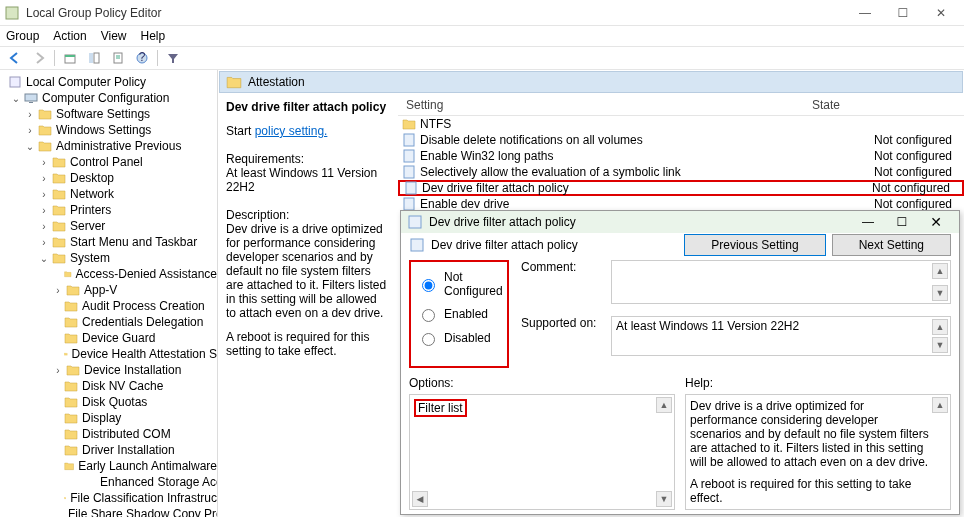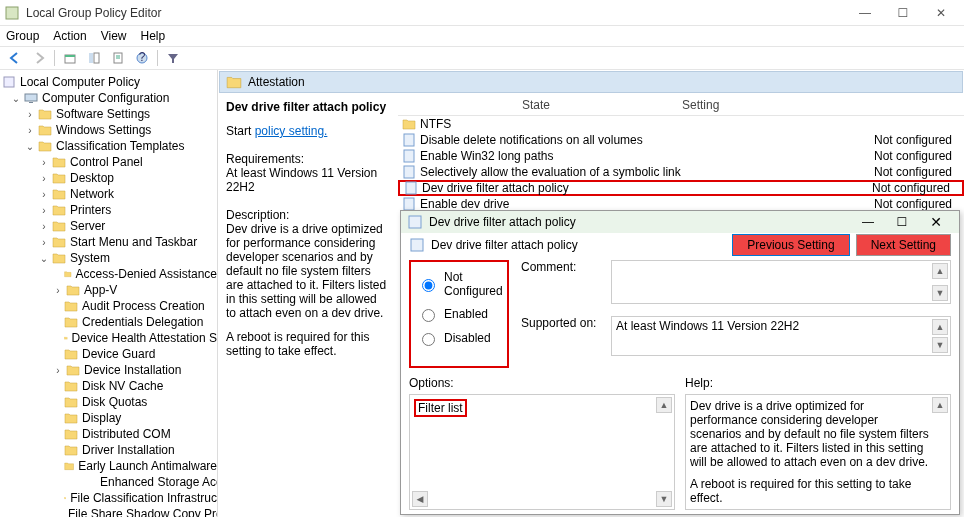--- a/index.html
+++ b/index.html
@@ -41,21 +41,21 @@
 
 .dialog { position: absolute; left: 400px; top: 210px; width: 560px; height: 305px; background: #fff; border: 1px solid #999; box-shadow: 2px 2px 6px rgba(0,0,0,.2); display: flex; flex-direction: column; }
 .dlg-title { height: 26px; background: #EAF4EA; display: flex; align-items: center; padding: 0 6px; }
 .dlg-title .icon { width: 16px; height: 16px; margin-right: 6px; }
 .dlg-title .t { flex: 1; }
 .dlg-title .btn { width: 34px; height: 22px; display: flex; align-items: center; justify-content: center; }
 .dlg-title .close { font-size: 14px; }
 .dlg-sub { height: 28px; display: flex; align-items: center; padding: 0 8px; }
 .dlg-sub .icon { width: 16px; height: 16px; margin-right: 6px; }
 .dlg-sub .t { flex: 1; }
-.dlg-sub button { height: 22px; padding: 0 14px; margin-left: 6px; border: 1px solid #999; background: #ef4444; }
+.dlg-sub button { height: 22px; padding: 0 26px; margin-left: 6px; border: 1px solid #999; background: #e5e5e5; }
 .dlg-sub button.primary { border: 1px solid #0078d4; }
 .dlg-config { display: flex; padding: 4px 8px; }
 .radio-group { width: 100px; border: 2px solid #d00; padding: 8px 6px; }
 .radio-group label { display: flex; align-items: center; gap: 6px; margin-bottom: 8px; }
 .dlg-right { flex: 1; padding-left: 12px; display: flex; flex-direction: column; }
 .dlg-right .row { display: flex; align-items: flex-start; margin-bottom: 12px; }
 .dlg-right .row .lbl { width: 90px; }
 .dlg-right .row .val { flex: 1; background: #fff; border: 1px solid #ccc; padding: 2px 4px; min-height: 40px; font-size: 12px; }
 .dlg-bottom { display: flex; flex: 1; padding: 4px 8px; gap: 10px; }
 .dlg-bottom .col { flex: 1; display: flex; flex-direction: column; }
@@ -128,21 +128,21 @@
   <div class="tbtn">
       <svg width="14" height="14" viewBox="0 0 14 14">
         <path d="M2 3 h10 l-4 5 v4 h-2 v-4 z" fill="#668"></path>
       </svg>
     </div>
 </div>
 
 <div class="body">
 
   <div class="tree">
-    <div class="tree-row" style="padding-left:2px">
+    <div class="tree-row" style="padding-left:8px">
       <svg class="ficon" viewBox="0 0 14 14">
           <rect x="2" y="2" width="10" height="10" fill="#eef" stroke="#99b"></rect>
         </svg>
       <span class="lbl">Local Computer Policy</span>
     </div>
     <div class="tree-row" style="padding-left:10px">
       <span class="exp">⌄</span>
       <svg class="ficon" viewBox="0 0 14 14">
           <rect x="1" y="3" width="12" height="7" fill="#cde" stroke="#789"></rect>
           <rect x="5" y="11" width="4" height="1" fill="#789"></rect>
@@ -161,21 +161,21 @@
         <svg class="ficon folder" viewBox="0 0 14 14">
           <path d="M1 3h4l1 1h7v8H1z"></path>
         </svg>
         <span class="lbl">Windows Settings</span>
       </div>
     <div class="tree-row" style="padding-left:24px">
         <span class="exp">⌄</span>
         <svg class="ficon folder" viewBox="0 0 14 14">
           <path d="M1 3h4l1 1h7v8H1z"></path>
         </svg>
-        <span class="lbl">Classification Templates</span>
+        <span class="lbl">Administrative Previous</span>
       </div>
 
     <div id="admin-kids">
         <div class="tree-row" style="padding-left: 38px;">
           <span class="exp">›</span>
           <svg class="ficon folder" viewBox="0 0 14 14">
             <path d="M1 3h4l1 1h7v8H1z"></path>
           </svg>
           <span class="lbl">Control Panel</span>
         </div>
@@ -246,27 +246,27 @@
         <div class="tree-row" style="padding-left: 64px;">
           <svg class="ficon folder" viewBox="0 0 14 14">
             <path d="M1 3h4l1 1h7v8H1z"></path>
           </svg>
           <span class="lbl">Credentials Delegation</span>
         </div>
         <div class="tree-row" style="padding-left: 64px;">
           <svg class="ficon folder" viewBox="0 0 14 14">
             <path d="M1 3h4l1 1h7v8H1z"></path>
           </svg>
+          <span class="lbl">Device Guard</span>
+        </div>
+        <div class="tree-row" style="padding-left: 64px;">
+          <svg class="ficon folder" viewBox="0 0 14 14">
+            <path d="M1 3h4l1 1h7v8H1z"></path>
+          </svg>
           <span class="lbl">Device Health Attestation S</span>
-        </div>
-        <div class="tree-row" style="padding-left: 64px;">
-          <svg class="ficon folder" viewBox="0 0 14 14">
-            <path d="M1 3h4l1 1h7v8H1z"></path>
-          </svg>
-          <span class="lbl">Device Guard</span>
         </div>
         <div class="tree-row" style="padding-left: 52px;">
           <span class="exp">›</span>
           <svg class="ficon folder" viewBox="0 0 14 14">
             <path d="M1 3h4l1 1h7v8H1z"></path>
           </svg>
           <span class="lbl">Device Installation</span>
         </div>
         <div class="tree-row" style="padding-left: 64px;">
           <svg class="ficon folder" viewBox="0 0 14 14">
@@ -342,22 +342,22 @@
         <div>Requirements:</div>
         <div>At least Windows 11 Version 22H2</div>
         <div style="height:14px"></div>
         <div>Description:</div>
         <div>Dev drive is a drive optimized for performance considering developer scenarios and by default no file system filters are attached to it. Filters listed in this setting will be allowed to attach even on a dev drive.</div>
         <div style="height:10px"></div>
         <div>A reboot is required for this setting to take effect.</div>
       </div>
       <div class="details-right">
         <div class="listhdr">
+          <div class="col" style="width:290px">Setting</div>
           <div class="col" style="flex:1;text-align:center">State</div>
-          <div class="col" style="width:290px">Setting</div>
         </div>
         <div id="list-rows">
             <div class="list-row">
               <svg class="icon folder" viewBox="0 0 14 14">
                 <path d="M1 3h4l1 1h7v8H1z"></path>
               </svg>
               <span class="lbl" style="width:276px">NTFS</span>
               <span style="width:90px"></span>
             </div>
             <div class="list-row">

